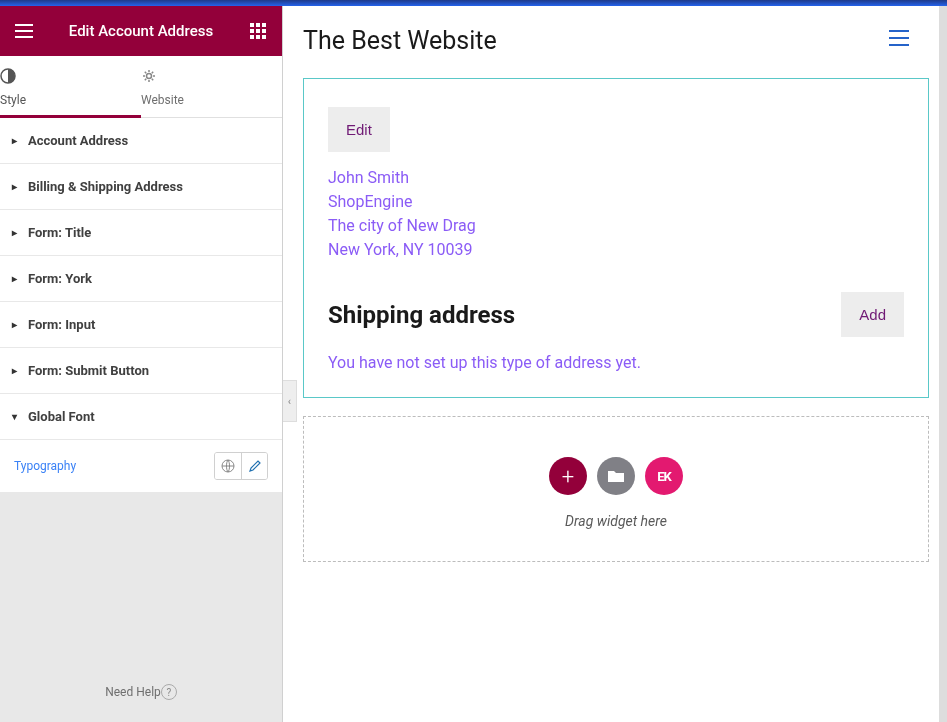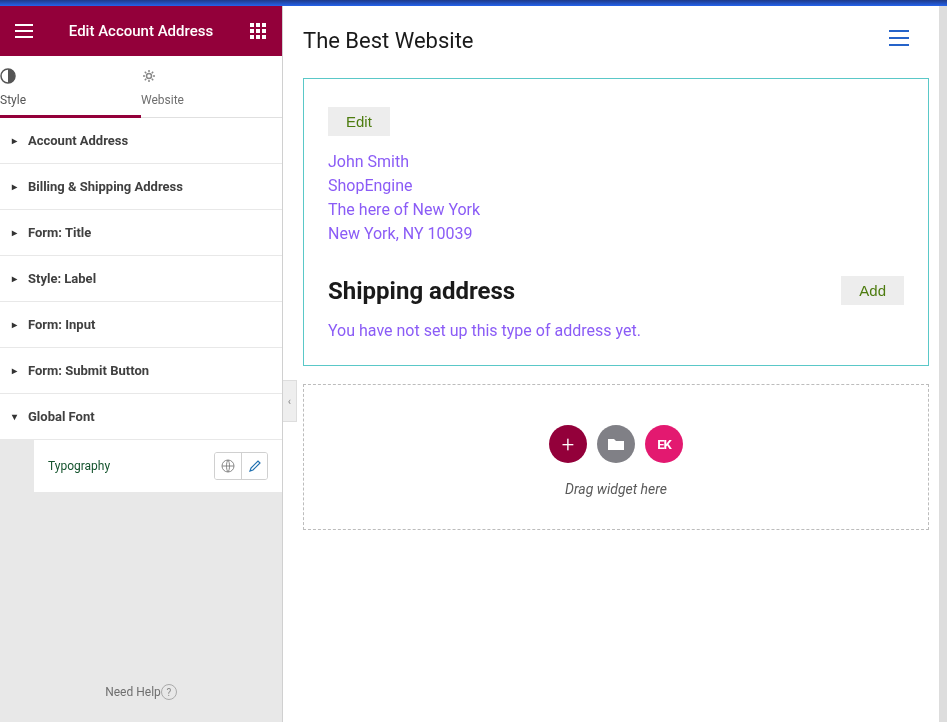--- a/index.html
+++ b/index.html
@@ -19,41 +19,41 @@
 .tab { flex: 1; display: flex; flex-direction: column; align-items: flex-start; padding: 12px 0 10px; cursor: pointer; color: #6f6f6f; font-size: 12px; position: relative; }
 .tab.active { color: #555; }
 .tab.active::after { content: ''; position: absolute; bottom: -1px; left: 0; right: 0; height: 3px; background: #93003a; }
 .tab .tab-icon { margin-bottom: 6px; }
 
 .panels { flex: 1; background: #e8e8e8; overflow-y: auto; }
 .panel-row { background: #fff; border-bottom: 1px solid #e8e8e8; padding: 15px 14px 15px 28px; display: flex; align-items: center; cursor: pointer; font-size: 13px; font-weight: 700; color: #404040; position: relative; }
 .panel-row::before { content: '▸'; position: absolute; left: 12px; font-size: 10px; color: #333; }
 .panel-row.open::before { content: '▾'; }
 
-.typo-row { background: #fff; padding: 12px 14px; display: flex; align-items: center; justify-content: space-between; font-size: 12px; color: #14532d; margin-left: 34px; }
+.typo-row { background: #fff; padding: 12px 14px; display: flex; align-items: center; justify-content: space-between; font-size: 12px; color: #3b82f6; }
 .typo-controls { display: flex; border: 1px solid #d0d0d0; border-radius: 3px; overflow: hidden; }
 .typo-btn { width: 26px; height: 26px; display: flex; align-items: center; justify-content: center; cursor: pointer; background: #fff; }
 .typo-btn + .typo-btn { border-left: 1px solid #d0d0d0; }
 .typo-btn.edit svg { stroke: #2271b1; }
 
 .sidebar-footer { padding: 22px 0; text-align: center; background: #e8e8e8; font-size: 12px; color: #6f6f6f; display: flex; align-items: center; justify-content: center; }
 .help-icon { width: 16px; height: 16px; border: 1px solid #aaa; border-radius: 50%; display: inline-flex; align-items: center; justify-content: center; font-size: 10px; color: #888; }
 
 .main { flex: 1; background: #fff; padding: 18px 18px 18px 20px; overflow-y: auto; position: relative; }
 .main::after { content: ''; position: absolute; top: 0; right: 0; width: 8px; height: 100%; background: #ddd; }
 .page-header { display: flex; align-items: center; justify-content: space-between; margin-bottom: 22px; padding-right: 14px; }
-.page-header h1 { font-size: 22px; font-weight: 400; color: #1a1a1a; }
+.page-header h1 { font-size: 25px; font-weight: 400; color: #1a1a1a; }
 .nav-toggle { cursor: pointer; padding: 6px; }
 
 .address-block { border: 1px solid #5ac8c8; padding: 28px 24px 22px; margin-bottom: 18px; }
 .addr-section { margin-bottom: 30px; }
 .addr-section:last-child { margin-bottom: 0; }
 .addr-head { display: flex; align-items: center; justify-content: space-between; margin-bottom: 14px; }
 .addr-head h3 { font-size: 24px; font-weight: 700; color: #1a1a1a; }
-.addr-btn { background: #ededed; border: none; padding: 6px 18px; font-size: 15px; color: #4d7c0f; cursor: pointer; }
+.addr-btn { background: #ededed; border: none; padding: 14px 18px; font-size: 15px; color: #701a75; cursor: pointer; }
 .addr-lines { color: #8b5cf6; font-size: 16px; line-height: 1.5; }
 
 .dropzone { border: 1px dashed #bcbcbc; padding: 40px 0 32px; text-align: center; }
 .dz-icons { display: flex; justify-content: center; gap: 10px; margin-bottom: 18px; }
 .dz-circle { width: 38px; height: 38px; border-radius: 50%; display: flex; align-items: center; justify-content: center; color: #fff; cursor: pointer; }
 .dz-circle.add { background: #93003a; font-size: 22px; font-weight: 300; }
 .dz-circle.folder { background: #808086; }
 .dz-circle.ek { background: #e31970; font-size: 13px; font-weight: 700; letter-spacing: -1px; }
 .dz-text { font-style: italic; color: #5a5a5a; font-size: 14px; }
 
@@ -106,21 +106,21 @@
             </svg>
         </span>
         <span>Website</span>
       </div>
     </div>
 
     <div class="panels">
       <div class="panel-row">Account Address</div>
       <div class="panel-row">Billing &amp; Shipping Address</div>
       <div class="panel-row">Form: Title</div>
-      <div class="panel-row">Style: Label</div>
+      <div class="panel-row">Form: York</div>
       <div class="panel-row">Form: Input</div>
       <div class="panel-row">Form: Submit Button</div>
       <div class="panel-row open">Global Font</div>
       <div class="typo-row">
         <span>Typography</span>
         <div class="typo-controls">
           <span class="typo-btn">
             <svg width="14" height="14" viewBox="0 0 14 14">
                 <circle cx="7" cy="7" r="6" fill="none" stroke="#888" stroke-width="1"></circle>
                 <path d="M1 7h12M7 1c2 2 2 10 0 12M7 1c-2 2-2 10 0 12" fill="none" stroke="#888" stroke-width="1"></path>
@@ -154,21 +154,21 @@
     </div>
 
     <div class="address-block">
       <div class="addr-section">
         <div class="addr-head">
           <button class="addr-btn">Edit</button>
         </div>
         <div class="addr-lines">
           <div>John Smith</div>
           <div>ShopEngine</div>
-          <div>The here of New York</div>
+          <div>The city of New Drag</div>
           <div>New York, NY 10039</div>
         </div>
       </div>
 
       <div class="addr-section">
         <div class="addr-head">
           <h3>Shipping address</h3>
           <button class="addr-btn">Add</button>
         </div>
         <div class="addr-lines">You have not set up this type of address yet.</div>

